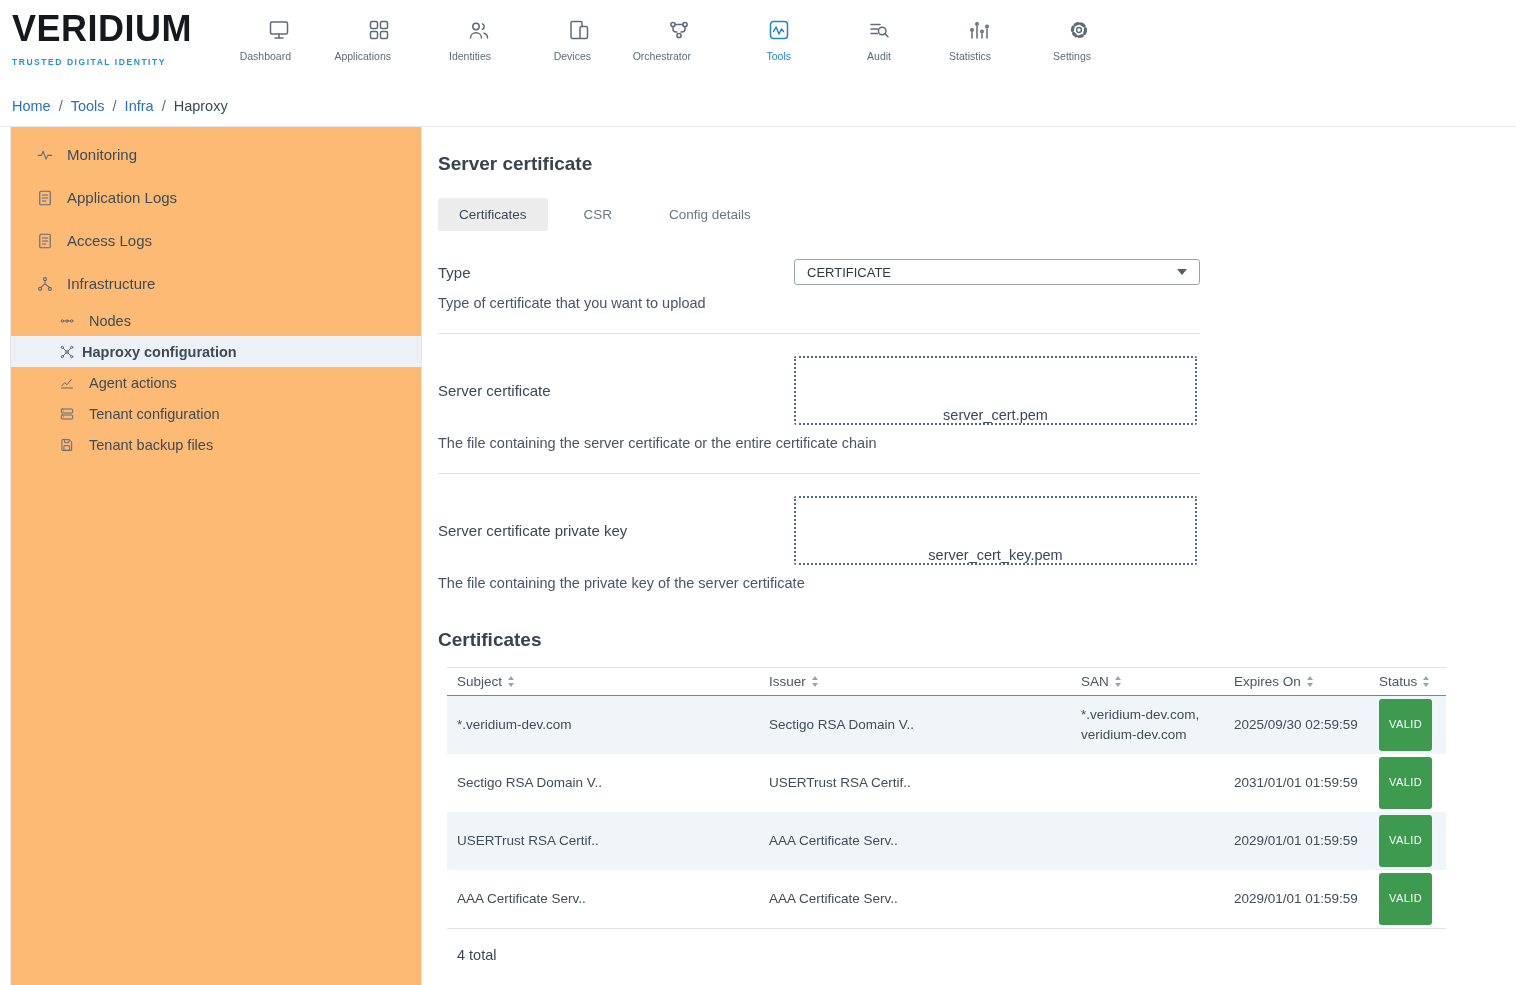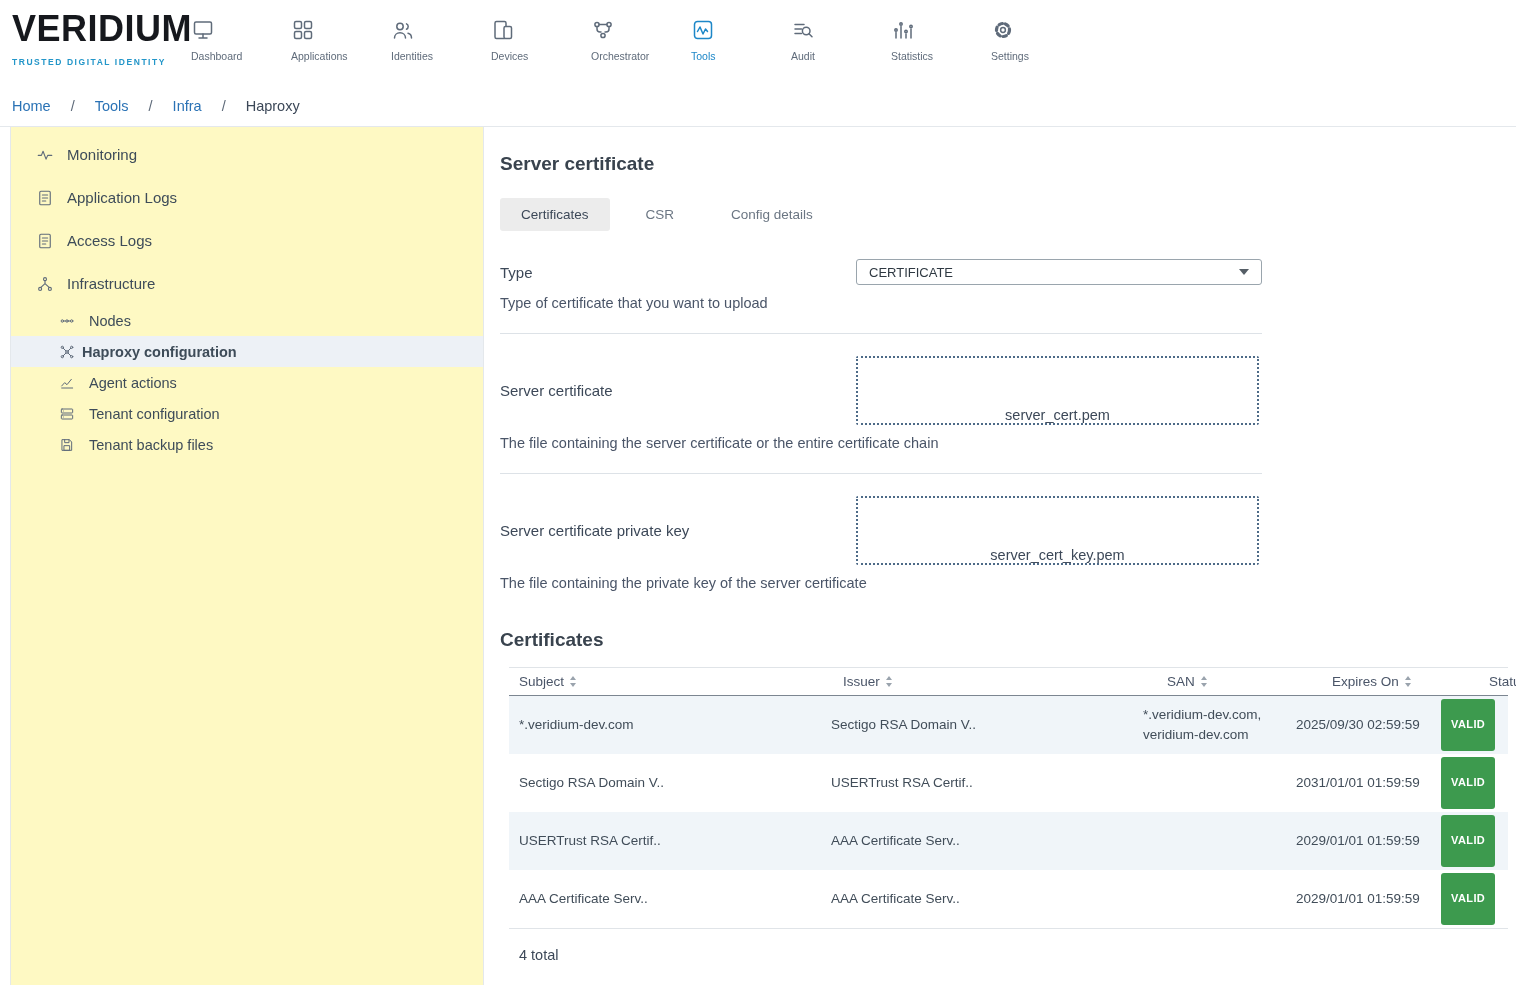--- a/index.html
+++ b/index.html
@@ -13,35 +13,35 @@
 
   
   .topbar { height: 78px; display: flex; align-items: center; padding-left: 12px; background: #fff; }
   .logo { width: 166px; margin-right: 13px; cursor: pointer; flex-shrink: 0; }
   .logo-name { font-size: 36px; font-weight: bold; color: #16181d; letter-spacing: .5px; position: relative; display: inline-block; line-height: 1; }
   .logo-dot { position: absolute; left: 81px; top: -5px; width: 8px; height: 8px; border-radius: 50%;
               background: linear-gradient(135deg,#35c2d6,#1e7ec9); }
   .logo-tagline { font-size: 8.5px; font-weight: bold; color: #2396c9; letter-spacing: 1.55px; margin-top: 2px; }
 
   .nav { display: flex; }
-  .nav-item { width: 100px; display: flex; flex-direction: column; align-items: flex-start; cursor: pointer; color: #5f6b7a; }
+  .nav-item { width: 100px; display: flex; flex-direction: column; align-items: flex-end; cursor: pointer; color: #5f6b7a; }
   .nav-icon { height: 26px; display: flex; align-items: center; justify-content: center; }
   .nav-icon svg { stroke: currentColor; fill: none; stroke-width: 1.5; stroke-linecap: round; stroke-linejoin: round; }
   .nav-label { font-size: 10.5px; margin-top: 7px; }
   .nav-item.active { color: #1d87c8; }
 
   
-  .breadcrumb { padding: 8px 0 0 12px; height: 49px; border-bottom: 1px solid #e4e8ec; display: flex; align-items: center; font-size: 14.5px; gap: 12px; }
+  .breadcrumb { padding: 8px 0 0 12px; height: 49px; border-bottom: 1px solid #e4e8ec; display: flex; align-items: center; font-size: 14.5px; }
   .crumb.link { color: #2a72b5; cursor: pointer; }
   .crumb.current { color: #3c4858; }
   .crumb-sep { color: #5f6b7a; margin: 0 8px; }
 
   
   .content { display: flex; padding-left: 10px; height: 858px; }
-  .sidebar { width: 474px; flex-shrink: 0; background: #fef9c3; border-left: 1px solid #e4e8ec; border-right: 1px solid #e4e8ec; padding-top: 6px; }
+  .sidebar { width: 412px; flex-shrink: 0; background: #fdba74; border-left: 1px solid #e4e8ec; border-right: 1px solid #e4e8ec; padding-top: 6px; }
   .side-item { display: flex; align-items: center; gap: 13px; padding: 12px 24px; font-size: 15px; color: #3e4c59; cursor: pointer; }
   .side-item.sub { padding: 6px 24px 6px 46px; font-size: 14.5px; }
   .side-item.active { background: #edf1f6; font-weight: bold; gap: 6px; }
   .side-icon { width: 19px; height: 19px; display: flex; align-items: center; justify-content: center; color: #5f6b7a; flex-shrink: 0; }
   .side-icon svg { stroke: currentColor; fill: none; stroke-width: 1.5; stroke-linecap: round; stroke-linejoin: round; }
 
   .main { flex: 1; padding: 26px 0 0 16px; }
   .page-title { font-size: 19px; font-weight: bold; color: #39434e; }
 
   .tabs { display: flex; align-items: center; margin-top: 23px; }
@@ -55,30 +55,30 @@
   .form-label { font-size: 15px; color: #3c4858; }
   .select { width: 447px; height: 26px; border: 1px solid #9aa5ad; border-radius: 3px; display: flex; align-items: center; padding: 0 12px; font-size: 13px; color: #2f3942; cursor: pointer; background: #fff; }
   .select-caret { margin-left: auto; width: 0; height: 0; border-left: 5px solid transparent; border-right: 5px solid transparent; border-top: 6px solid #555e66; }
   .form-help { font-size: 14.5px; color: #4a5568; margin-top: 10px; }
   .form-divider { border: none; border-top: 1px solid #dde2e7; margin: 22px 0; }
   .dropzone { width: 403px; height: 69px; border: 2px dotted #4d6a87; border-radius: 2px; display: flex; align-items: flex-end; justify-content: center; font-size: 14.5px; color: #3c4858; cursor: pointer; background: #fff; }
 
   
   .section-heading { font-size: 19px; font-weight: bold; color: #39434e; margin-top: 38px; }
   .table { width: 999px; margin: 16px 0 0 9px; }
-  .thead { display: grid; border-top: 1px solid #e0e4e8; border-bottom: 1px solid #7c8691; gap: 12px; }
+  .thead { display: grid; border-top: 1px solid #e0e4e8; border-bottom: 1px solid #7c8691; }
   .cert .thead, .cert .trow { grid-template-columns: 312px 312px 153px 145px 1fr; }
   .pk .thead, .pk .trow { grid-template-columns: 497px 1fr; }
   .th { padding: 6px 10px; font-size: 13.5px; color: #4a5568; display: flex; align-items: center; cursor: pointer; }
   .sort { margin-left: 5px; display: inline-flex; cursor: pointer; }
   .tbody { border-bottom: 1px solid #e0e4e8; }
   .trow { display: grid; cursor: pointer; }
   .trow:nth-child(odd) { background: #f0f5f9; }
   .td { padding: 3px 10px; font-size: 13.5px; color: #414d59; display: flex; align-items: center; line-height: 1.45; min-height: 21px; }
-  .badge { display: inline-block; background: #3d9a4e; color: #fff; font-size: 11px; font-weight: bold; letter-spacing: .4px; padding: 18px 10px; border-radius: 3px; }
+  .badge { display: inline-block; background: #3d9a4e; color: #fff; font-size: 11px; font-weight: normal; letter-spacing: .4px; padding: 18px 10px; border-radius: 3px; }
   .total { font-size: 14.5px; color: #3c4858; margin: 18px 0 0 19px; }
 </style>
 </head>
 <body>
 
 <div class="topbar">
   <div class="logo">
     <span class="logo-name">VERIDIUM</span>
     <span class="logo-dot" style="position:relative; display:inline-block; left:-86px; top:-16px;"></span>
     <div class="logo-tagline" style="margin-top:-8px;">TRUSTED DIGITAL IDENTITY</div>

